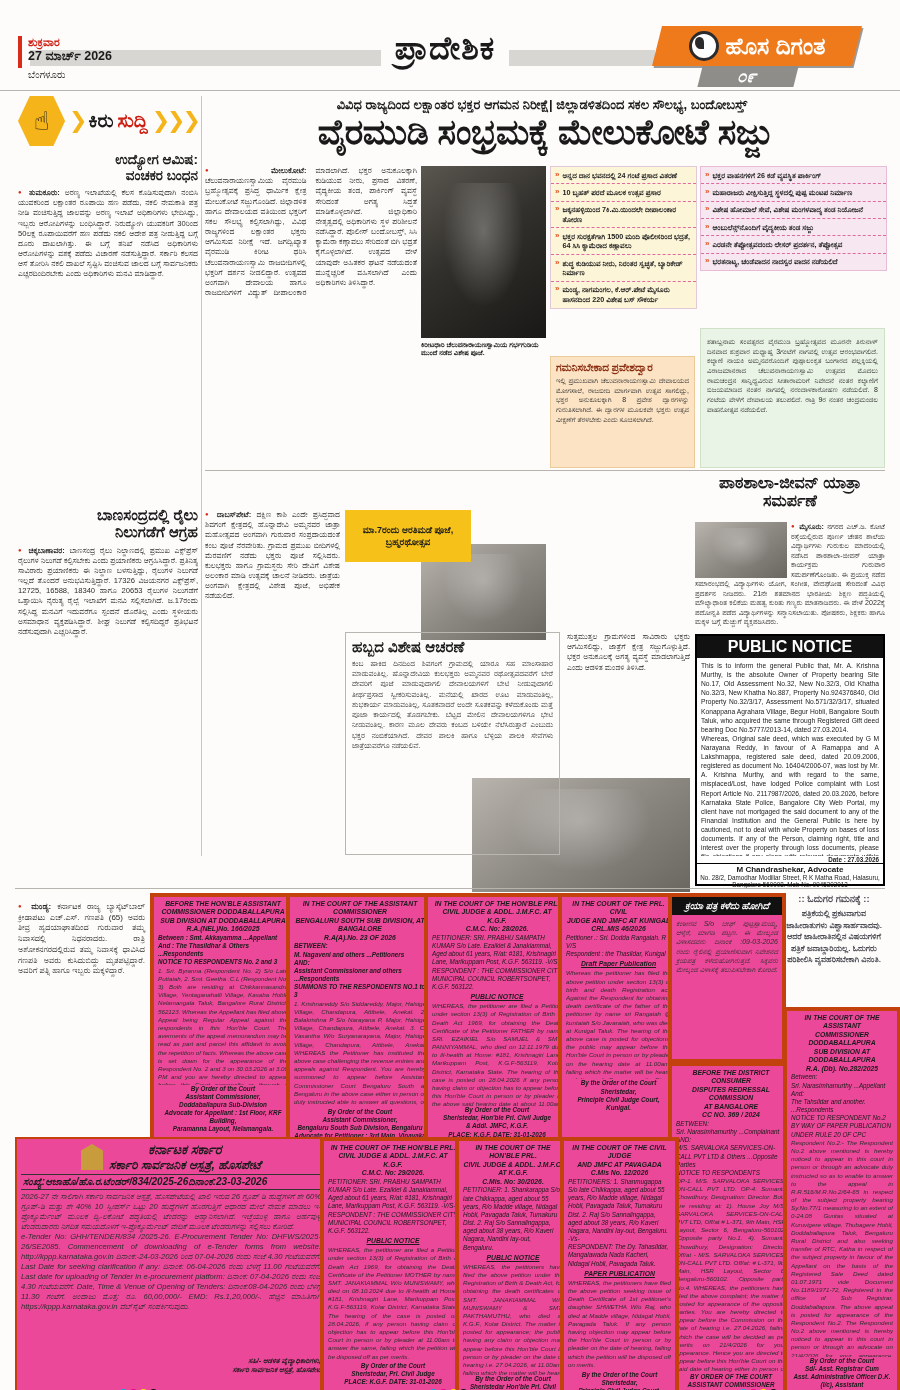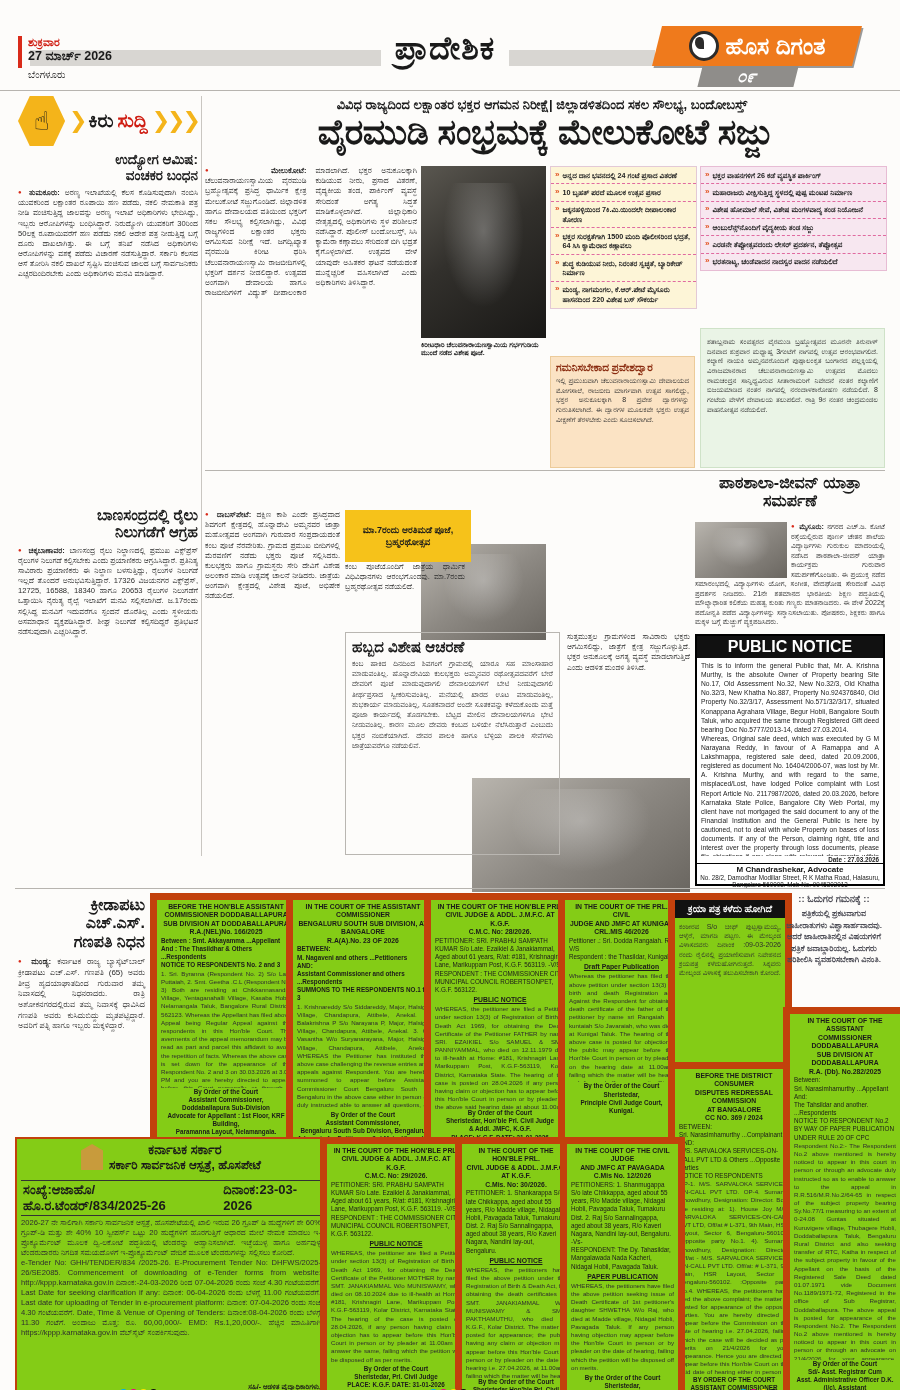--- a/index.html
+++ b/index.html
@@ -45,21 +45,21 @@
   .ibox .it{display:flex;gap:3px;padding:3.5px 4px;border-bottom:1px dashed #e06aa0;
             font-size:7.2px;font-weight:bold;line-height:1.3;color:#222;}
   .ibox .it:last-child{border-bottom:none;}
   .arrow{color:#e2511f;font-size:8px;line-height:1.1;}
   .boxtitle{font-weight:bold;font-size:13.5px;line-height:1.2;}
   .smallbody{font-size:7px;line-height:1.38;text-align:justify;color:#2b2b2b;}
   .hl-box{background:#f6c21a;font-size:9px;font-weight:bold;text-align:center;
           display:flex;align-items:center;justify-content:center;padding:3px;line-height:1.35;}
   .s2-headline{font-size:25px;font-weight:bold;}
   .s3-headline{font-size:16px;font-weight:bold;line-height:1.15;}
-  .notice{border:7px solid #c2410c;background:#84cc16;padding:3px 4px;overflow:hidden;}
+  .notice{border:4px solid #c2410c;background:#ec4899;padding:3px 4px;overflow:hidden;font-style:italic;}
   .nhead{font-size:6.8px;font-weight:bold;text-align:center;line-height:1.25;}
   .nmeta{font-size:6.3px;line-height:1.3;}
   .nsub{font-size:6.8px;font-weight:bold;text-align:center;text-decoration:underline;margin:2px 0;}
   .nbody{font-size:6.2px;line-height:1.32;text-align:justify;color:#2e2e2e;}
   .nfoot{font-size:6.3px;font-weight:bold;text-align:center;line-height:1.3;}
   .blackbar{background:#111;color:#fff;font-weight:bold;text-align:center;}
   .pn-body{font-size:6.7px;line-height:1.36;text-align:justify;}
   .emblem{width:22px;height:26px;background:#c89b3c;clip-path:polygon(50% 0,100% 25%,100% 100%,0 100%,0 25%);
           display:inline-block;}
   .regdot{width:7px;height:7px;border-radius:50%;display:inline-block;margin-right:3px;}
@@ -205,21 +205,20 @@
   <div class="abs hrule" style="left:205px;top:470px;width:680px;"></div>
 
 
   <div class="abs abody" style="left:205px;top:510px;width:135px;height:345px;overflow:hidden;">
     <span class="dot">●</span>
     <span class="dl">ದಾಬಸ್‌ಪೇಟೆ:</span>
     <span>ದಕ್ಷಿಣ ಕಾಶಿ ಎಂದೇ ಪ್ರಸಿದ್ಧವಾದ ಶಿವಗಂಗೆ ಕ್ಷೇತ್ರದಲ್ಲಿ ಹೊನ್ನಾದೇವಿ ಅಮ್ಮನವರ ಜಾತ್ರಾ ಮಹೋತ್ಸವದ ಅಂಗವಾಗಿ ಗುರುವಾರ ಸಂಪ್ರದಾಯದಂತೆ ಕಂಬ ಪೂಜೆ ನೆರವೇರಿತು. ಗ್ರಾಮದ ಪ್ರಮುಖ ಬೀದಿಗಳಲ್ಲಿ ಮೆರವಣಿಗೆ ನಡೆದು ಭಕ್ತರು ಪೂಜೆ ಸಲ್ಲಿಸಿದರು. ಕುಲಭಕ್ತರು ಹಾಗೂ ಗ್ರಾಮಸ್ಥರು ಸೇರಿ ದೇವಿಗೆ ವಿಶೇಷ ಅಲಂಕಾರ ಮಾಡಿ ಉತ್ಸವಕ್ಕೆ ಚಾಲನೆ ನೀಡಿದರು. ಜಾತ್ರೆಯ ಅಂಗವಾಗಿ ಕ್ಷೇತ್ರದಲ್ಲಿ ವಿಶೇಷ ಪೂಜೆ, ಅಭಿಷೇಕ ನಡೆಯಲಿದೆ.</span>
   </div>
 
   <div class="abs hl-box" style="left:345px;top:510px;width:120px;height:46px;">ಮಾ.7ರಂದು ಆರತಿಮಡೆ ಪೂಜೆ, ಬ್ರಹ್ಮರಥೋತ್ಸವ</div>
-  <div class="abs abody" style="left:345px;top:562px;width:120px;height:62px;overflow:hidden;">ಕಂಬ ಪೂಜೆಯೊಂದಿಗೆ ಜಾತ್ರೆಯ ಧಾರ್ಮಿಕ ವಿಧಿವಿಧಾನಗಳು ಆರಂಭಗೊಂಡವು. ಮಾ.7ರಂದು ಬ್ರಹ್ಮರಥೋತ್ಸವ ನಡೆಯಲಿದೆ.</div>
   <div class="abs photo light" style="left:472px;top:510px;width:218px;height:114px;"></div>
 
   <div class="abs" style="left:345px;top:632px;width:215px;height:223px;border:1px solid #b9b6b1;padding:5px 6px;box-sizing:border-box;">
     <div class="boxtitle" style="font-size:15px;">ಹಬ್ಬದ ವಿಶೇಷ ಆಚರಣೆ</div>
     <div class="smallbody" style="margin-top:3px;font-size:7.4px;">ಕಂಬ ಹಾಕಿದ ದಿನದಿಂದ ಶಿವಗಂಗೆ ಗ್ರಾಮದಲ್ಲಿ ಯಾರೂ ಸಹ ಮಾಂಸಾಹಾರ ಮಾಡುವಂತಿಲ್ಲ. ಹೊನ್ನಾದೇವಿಯ ಕುಲಭಕ್ತರು ಅಮ್ಮನವರ ರಥೋತ್ಸವದವರೆಗೆ ಬೇರೆ ದೇವರಿಗೆ ಪೂಜೆ ಮಾಡುವುದಾಗಲಿ ದೇವಾಲಯಗಳಿಗೆ ಬೇಟಿ ನೀಡುವುದಾಗಲಿ ತೀರ್ಥಪ್ರಸಾದ ಸ್ವೀಕರಿಸುವಂತಿಲ್ಲ. ಮನೆಯಲ್ಲಿ ಖಾರದ ಊಟ ಮಾಡುವಂತಿಲ್ಲ, ಶುಭಕಾರ್ಯ ಮಾಡುವಂತಿಲ್ಲ, ಸೂತಕವಾದರೆ ಅಂದೇ ಸೂತಕವನ್ನು ಕಳೆದುಕೊಂಡು ಮತ್ತೆ ಪೂಜಾ ಕಾರ್ಯದಲ್ಲಿ ತೊಡಗಬೇಕು. ಬೆಟ್ಟದ ಮೇಲಿನ ದೇವಾಲಯಗಳಿಗೂ ಭೇಟಿ ನೀಡುವಂತಿಲ್ಲ. ಕಾರಣ ಮೂಲ ದೇವರು ಕಂಬದ ಬಳಿಯೇ ನೆಲೆಸಿರುತ್ತಾರೆ ಎಂಬುದು ಭಕ್ತರ ನಂಬಿಕೆಯಾಗಿದೆ. ದೇವರ ಪಾಲಕಿ ಹಾಗೂ ಬೆಳ್ಳಿಯ ಪಾಲಕಿ ಸೇವೆಗಳು ಜಾತ್ರೆಯವರೆಗೂ ನಡೆಯಲಿವೆ.</div>
   </div>
   <div class="abs abody" style="left:567px;top:632px;width:123px;height:223px;overflow:hidden;">ಸುತ್ತಮುತ್ತಲ ಗ್ರಾಮಗಳಿಂದ ಸಾವಿರಾರು ಭಕ್ತರು ಆಗಮಿಸಲಿದ್ದು, ಜಾತ್ರೆಗೆ ಕ್ಷೇತ್ರ ಸಜ್ಜುಗೊಳ್ಳುತ್ತಿದೆ. ಭಕ್ತರ ಅನುಕೂಲಕ್ಕೆ ಅಗತ್ಯ ವ್ಯವಸ್ಥೆ ಮಾಡಲಾಗುತ್ತಿದೆ ಎಂದು ಆಡಳಿತ ಮಂಡಳಿ ತಿಳಿಸಿದೆ.</div>
 
   <div class="abs ctr s3-headline" style="left:695px;top:474px;width:190px;">ಪಾಠಶಾಲಾ-ಜೀವನ್ ಯಾತ್ರಾ ಸಮರ್ಪಣೆ</div>
   <div class="abs" style="left:695px;top:522px;width:190px;height:108px;overflow:hidden;">
@@ -238,23 +237,20 @@
     <div class="b" style="font-size:6.3px;text-align:right;padding:0 4px;">Date : 27.03.2026</div>
     <div style="border-top:1px solid #000;padding:1px 3px;">
       <div class="ctr b" style="font-size:8px;">M Chandrashekar, Advocate</div>
       <div class="ctr" style="font-size:6.3px;">No. 28/2, Damodhar Modiliar Street, R K Matha Road, Halasuru, Bangalore 560008. Mob No. 9945302013</div>
     </div>
   </div>
 
   <div class="abs hrule" style="left:15px;top:888px;width:870px;"></div>
 
   <div class="abs" style="left:18px;top:896px;width:127px;">
-    <div class="atitle pre" style="font-size:16px;">ಕ್ರೀಡಾಪಟು
-ಎಚ್.ಎಸ್.
-ಗಣಪತಿ ನಿಧನ</div>
     <div class="abody" style="margin-top:6px;font-size:8px;">
       <span class="dot">●</span>
       <span class="dl">ಮಂಡ್ಯ:</span>
       <span>ಕರ್ನಾಟಕ ರಾಜ್ಯ ಬ್ಯಾಸ್ಕೆಟ್‌ಬಾಲ್ ಕ್ರೀಡಾಪಟು ಎಚ್.ಎಸ್. ಗಣಪತಿ (65) ಅವರು ತೀವ್ರ ಹೃದಯಾಘಾತದಿಂದ ಗುರುವಾರ ತಮ್ಮ ನಿವಾಸದಲ್ಲಿ ನಿಧನರಾದರು. ರಾತ್ರಿ ಅಶೋಕನಗರದಲ್ಲಿರುವ ತಮ್ಮ ನಿವಾಸಕ್ಕೆ ಧಾವಿಸಿದ ಗಣಪತಿ ಅವರು ಕುಸಿದುಬಿದ್ದು ಮೃತಪಟ್ಟಿದ್ದಾರೆ. ಅವರಿಗೆ ಪತ್ನಿ ಹಾಗೂ ಇಬ್ಬರು ಮಕ್ಕಳಿದ್ದಾರೆ.</span>
     </div>
   </div>
 
   <div class="abs notice" style="left:150px;top:893px;width:130px;height:238px;">
     <div class="nhead pre">BEFORE THE HON'BLE ASSISTANT
 COMMISSIONER DODDABALLAPURA
@@ -363,21 +359,21 @@
   </div>
 
   <div class="abs notice" style="left:15px;top:1137px;width:300px;height:251px;border-width:2px;">
     <div style="display:flex;align-items:center;gap:6px;justify-content:center;">
       <span class="emblem"></span>
       <div class="ctr">
         <div class="b" style="font-size:13px;">ಕರ್ನಾಟಕ ಸರ್ಕಾರ</div>
         <div class="b" style="font-size:12px;">ಸರ್ಕಾರಿ ಸಾರ್ವಜನಿಕ ಆಸ್ಪತ್ರೆ, ಹೊಸಪೇಟೆ</div>
       </div>
     </div>
-    <div style="display:flex;justify-content:flex-start;border-top:1px solid #333;border-bottom:1px solid #333;font-size:13px;font-weight:bold;padding:1px 2px;margin-top:8px;">
+    <div style="display:flex;justify-content:flex-start;border-top:1px solid #333;border-bottom:1px solid #333;font-size:10px;font-weight:bold;padding:1px 2px;margin-top:2px;">
       <span>ಸಂಖ್ಯೆ:ಆಜಾಹೊ/ಹೊ.ರ.ಟೆಂಡರ್/834/2025-26</span>
       <span>ದಿನಾಂಕ:23-03-2026</span>
     </div>
     <div class="nbody pre" style="font-size:7.6px;height:164px;overflow:hidden;margin-top:2px;">2026-27 ನೇ ಸಾಲಿಗಾಗಿ ಸರ್ಕಾರಿ ಸಾರ್ವಜನಿಕ ಆಸ್ಪತ್ರೆ, ಹೊಸಪೇಟೆಯಲ್ಲಿ ಖಾಲಿ ಇರುವ 26 ಗ್ರೂಪ್ ಡಿ ಹುದ್ದೆಗಳಿಗೆ ಶೇ 60% ಗ್ರೂಪ್-ಡಿ ಮತ್ತು ಶೇ 40% 10 ಸ್ವೀಪರ್ಸ್ ಒಟ್ಟು 20 ಹುದ್ದೆಗಳಿಗೆ ಹೊರಗುತ್ತಿಗೆ ಆಧಾರದ ಮೇಲೆ ನೇಮಕ ಮಾಡಲು ಇ-ಪ್ರೊಕ್ಯೂರ್ಮೆಂಟ್ ಮೂಲಕ ದ್ವಿ-ಲಕೋಟೆ ಪದ್ಧತಿಯಲ್ಲಿ ಟೆಂಡರನ್ನು ಆಹ್ವಾನಿಸಲಾಗಿದೆ. ಇಚ್ಛೆಯುಳ್ಳ ಹಾಗೂ ಅರ್ಹವುಳ್ಳ ಟೆಂಡರುದಾರರು ನಿಗದಿತ ಸಮಯದೊಳಗೆ ಇ-ಪ್ರೊಕ್ಯೂರ್ಮೆಂಟ್ ವೇದಿಕೆ ಮೂಲಕ ಟೆಂಡರುಗಳನ್ನು ಸಲ್ಲಿಸಲು ಕೋರಿದೆ.
 e-Tender No: GHH/TENDER/834 /2025-26. E-Procurement Tender No: DHFWS/2025-26/SE2085. Commencement of downloading of e-Tender forms from website: http://kppp.karnataka.gov.in ದಿನಾಂಕ:-24-03-2026 ರಿಂದ 07-04-2026 ರಂದು ಸಂಜೆ 4.30 ಗಂಟೆಯವರೆಗೆ. Last Date for seeking clarification if any: ದಿನಾಂಕ: 06-04-2026 ರಂದು ಬೆಳಗ್ಗೆ 11.00 ಗಂಟೆಯವರೆಗೆ. Last date for uploading of Tender in e-procurement platform: ದಿನಾಂಕ: 07-04-2026 ರಂದು ಸಂಜೆ 4.30 ಗಂಟೆಯವರೆಗೆ. Date, Time &amp; Venue of Opening of Tenders: ದಿನಾಂಕ:08-04-2026 ರಂದು ಬೆಳಗ್ಗೆ 11.30 ಗಂಟೆಗೆ. ಅಂದಾಜು ಮೊತ್ತ: ರೂ. 60,00,000/-  EMD: Rs.1,20,000/-. ಹೆಚ್ಚಿನ ಮಾಹಿತಿಗಾಗಿ https://kppp.karnataka.gov.in ವೆಬ್‌ಸೈಟ್ ಸಂಪರ್ಕಿಸುವುದು.</div>
     <div class="nfoot pre" style="text-align:right;font-size:7px;">ಸಹಿ/- ಆಡಳಿತ ವೈದ್ಯಾಧಿಕಾರಿಗಳು,
 ಸರ್ಕಾರಿ ಸಾರ್ವಜನಿಕ ಆಸ್ಪತ್ರೆ, ಹೊಸಪೇಟೆ</div>
   </div>
 
   <div class="abs notice" style="left:320px;top:1137px;width:130px;height:251px;">

